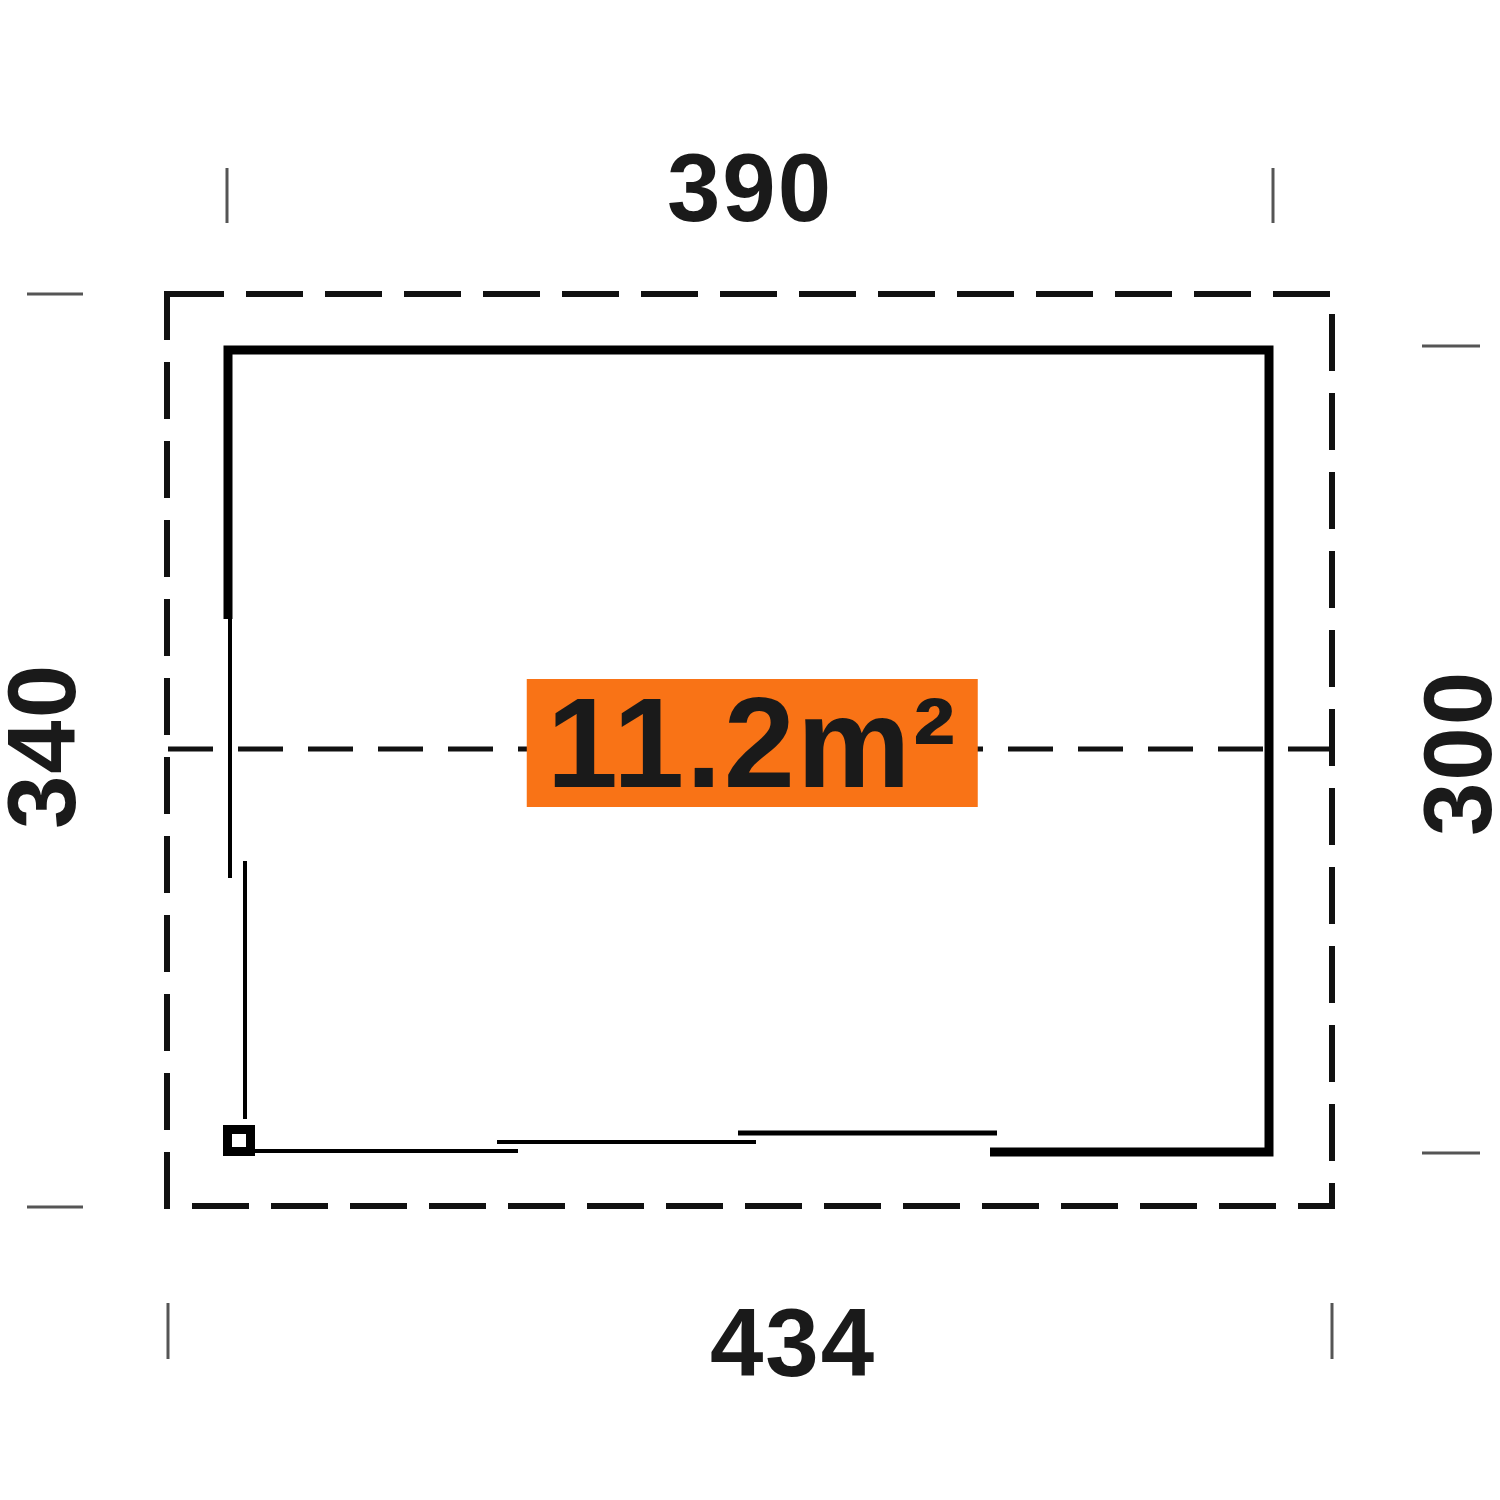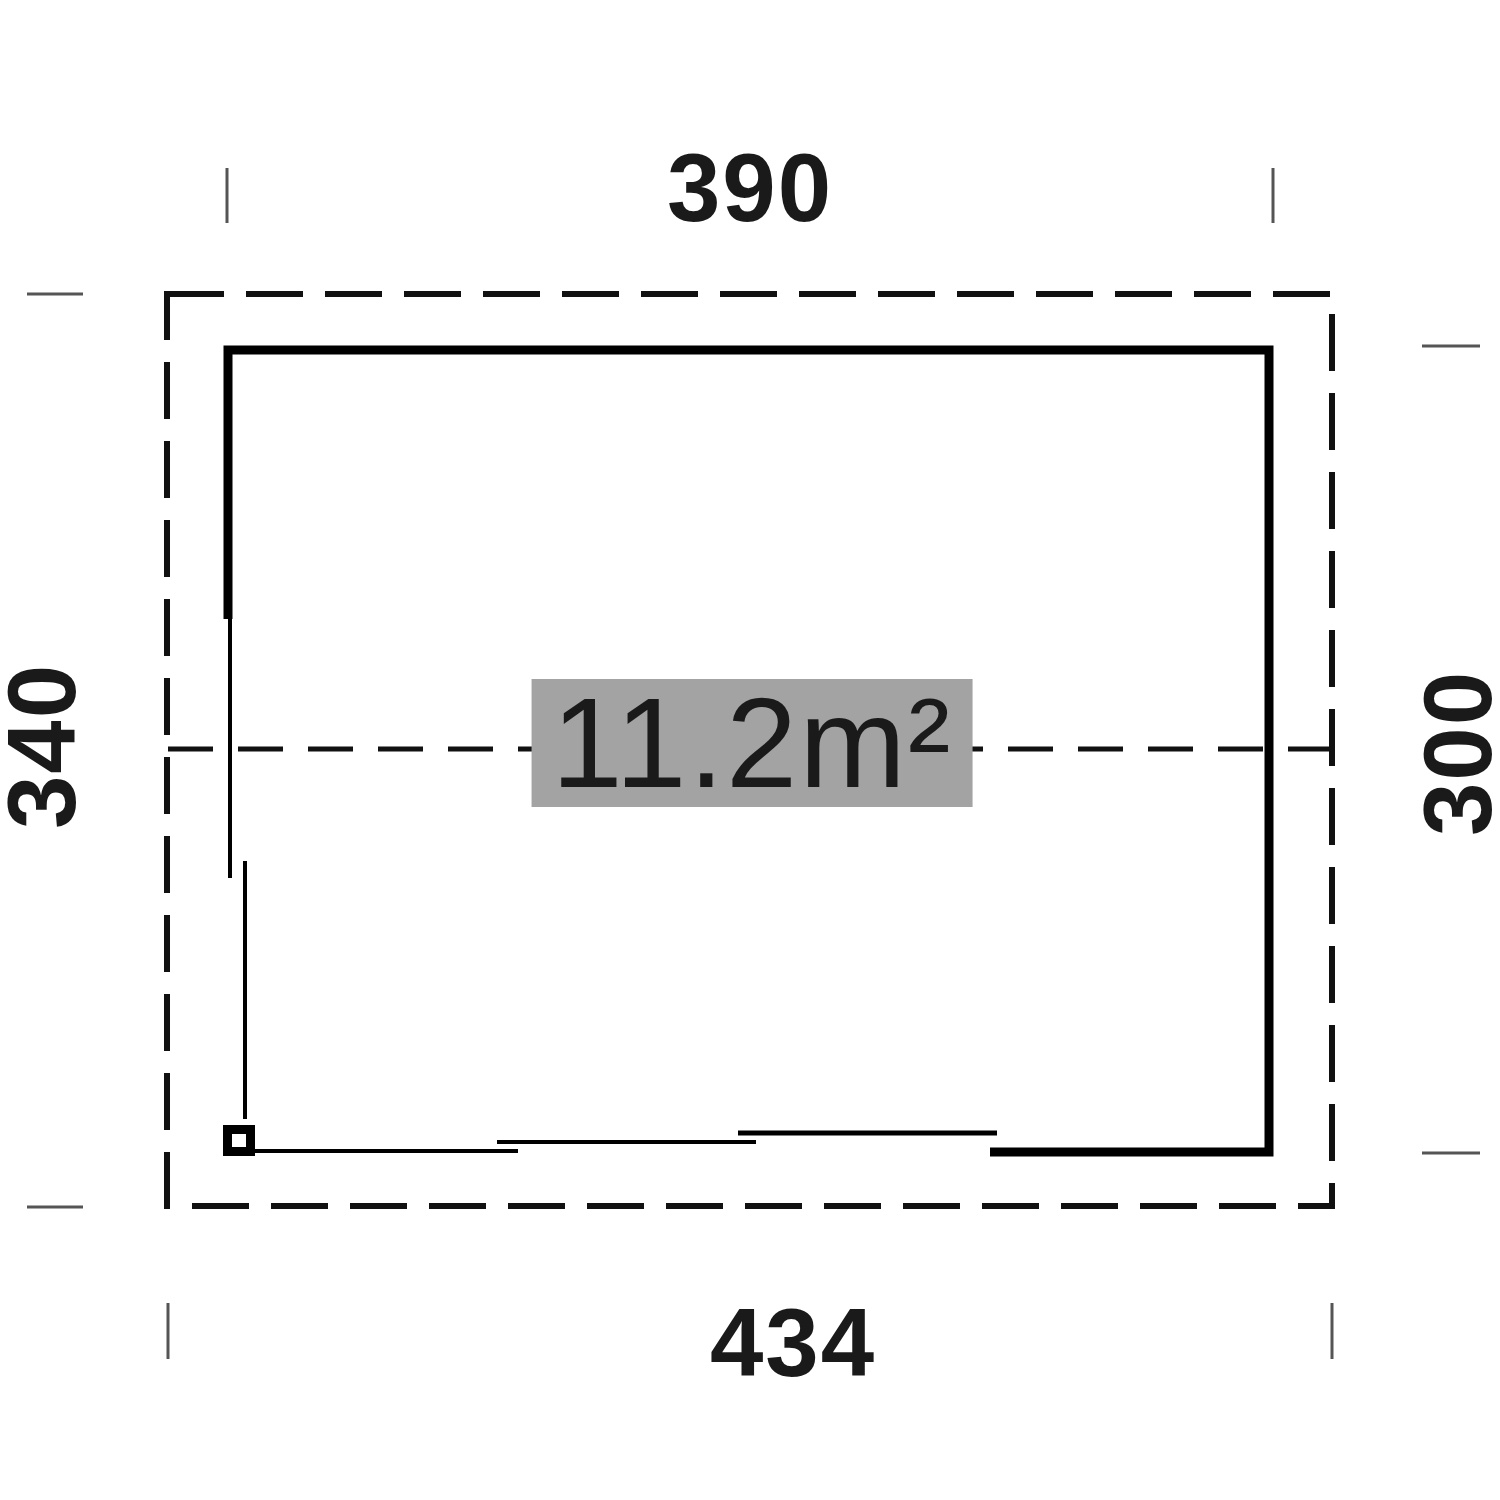--- a/index.html
+++ b/index.html
@@ -31,26 +31,26 @@
     transform: translate(-50%, -50%);
     line-height: 1;
   }
   .dim-label.rot {
     transform: translate(-50%, -50%) rotate(-90deg);
   }
   .area-label {
     position: absolute;
     color: #1a1a1a;
     font-size: 128px;
-    font-weight: normal;
+    font-weight: bold;
     letter-spacing: 2px;
     white-space: nowrap;
     transform: translate(-50%, -50%);
     line-height: 1;
-    background: #a3a3a3;
+    background: #f97316;
     padding: 0 20px;
   }
 </style>
 </head>
 <body>
 
 <div id="stage">
 
   <svg id="plan-svg" width="1500" height="1500" viewBox="0 0 1500 1500" xmlns="http://www.w3.org/2000/svg">
 

